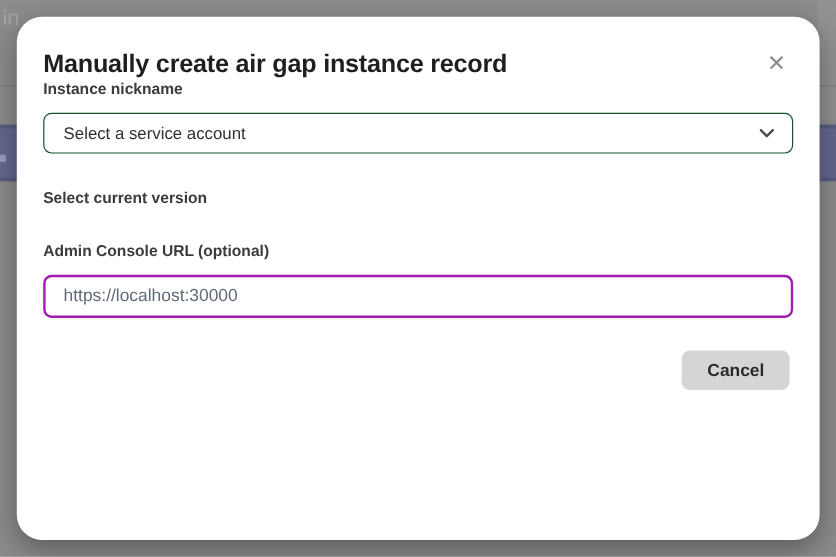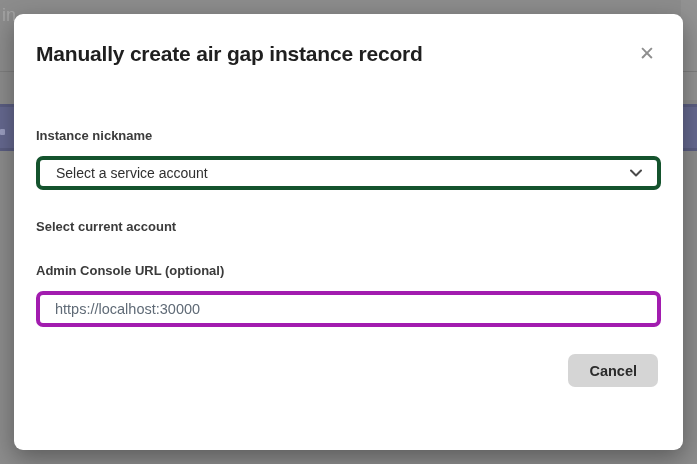--- a/index.html
+++ b/index.html
@@ -32,21 +32,21 @@
   .bg-row-tick {
     position: absolute; top: 22px; left: 0; width: 5px; height: 6px;
     background: #9a9dc0; border-radius: 1px;
   }
 
   
   .modal {
     position: absolute; top: 14px; left: 14px;
     width: 669px; height: 436px;
     background: #ffffff;
-    border-radius: 9px;
+    border-radius: 21px;
     box-shadow: 0 8px 24px rgba(0,0,0,0.35);
   }
   .modal-header {
     display: flex; justify-content: space-between; align-items: flex-start;
     padding: 27px 26px 0 22px;
   }
   .modal-title {
     font-size: 21px; font-weight: 700; color: #1f1f1f;
     letter-spacing: -0.2px; line-height: 1.2;
   }
@@ -55,37 +55,37 @@
     font-size: 19px; color: #8e8e8e; line-height: 1;
     padding: 2px; margin-top: 1px;
     font-family: "DejaVu Sans", sans-serif;
   }
 
   .modal-body { padding: 0 22px; }
   .field-label {
     font-size: 13px; font-weight: 700; color: #3b3b3b;
     margin-bottom: 13px;
   }
-  .field-label.first { margin-top: 62px; }
+  .field-label.first { }
   .field-label.next  { margin-top: 29px; }
 
   .select-box {
     height: 34px; width: 100%;
-    border: 4px solid #14532d; border-radius: 7px;
+    border: 1px solid #14532d; border-radius: 7px;
     background: #ffffff;
     display: flex; align-items: center; justify-content: space-between;
     padding: 0 15px 0 16px;
     font-size: 14px; color: #2f2f2f;
     cursor: pointer;
   }
   .chevron { display: flex; align-items: center; }
 
   .text-input {
     height: 36px; width: 100%;
-    border: 4px solid #a21caf; border-radius: 7px;
+    border: 2px solid #a21caf; border-radius: 7px;
     padding: 0 15px;
     font-size: 14.5px; color: #333333;
     font-family: "Liberation Sans", "DejaVu Sans", sans-serif;
     outline: none;
   }
   .text-input::placeholder { color: #5f6a76; opacity: 1; }
 
   .modal-footer {
     display: flex; justify-content: flex-end; 
     padding: 27px 25px 0 22px;
@@ -120,21 +120,21 @@
     <div class="field-label first">Instance nickname</div>
     <div class="select-box">
       <span>Select a service account</span>
       <span class="chevron">
         <svg width="12" height="8" viewBox="0 0 12 8">
             <path d="M1 1.5 L6 6.5 L11 1.5" stroke="#4a4a4a" stroke-width="2" fill="none" stroke-linecap="round" stroke-linejoin="round"></path>
           </svg>
       </span>
     </div>
 
-    <div class="field-label next">Select current account</div>
+    <div class="field-label next">Select current version</div>
 
     <div class="field-label next">Admin Console URL (optional)</div>
     <input class="text-input" type="text" placeholder="https://localhost:30000" style="">
 
   </div>
 
   <div class="modal-footer">
     <button class="btn btn-cancel">Cancel</button>
   </div>
 

